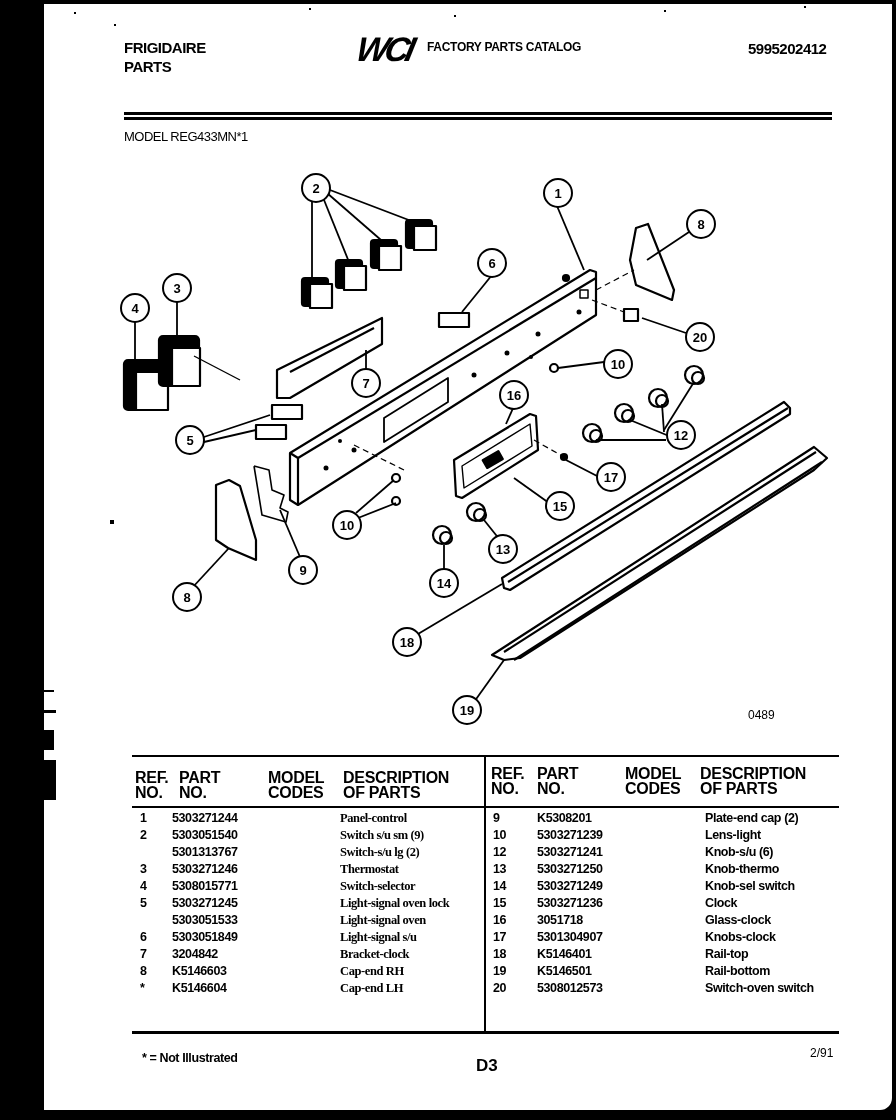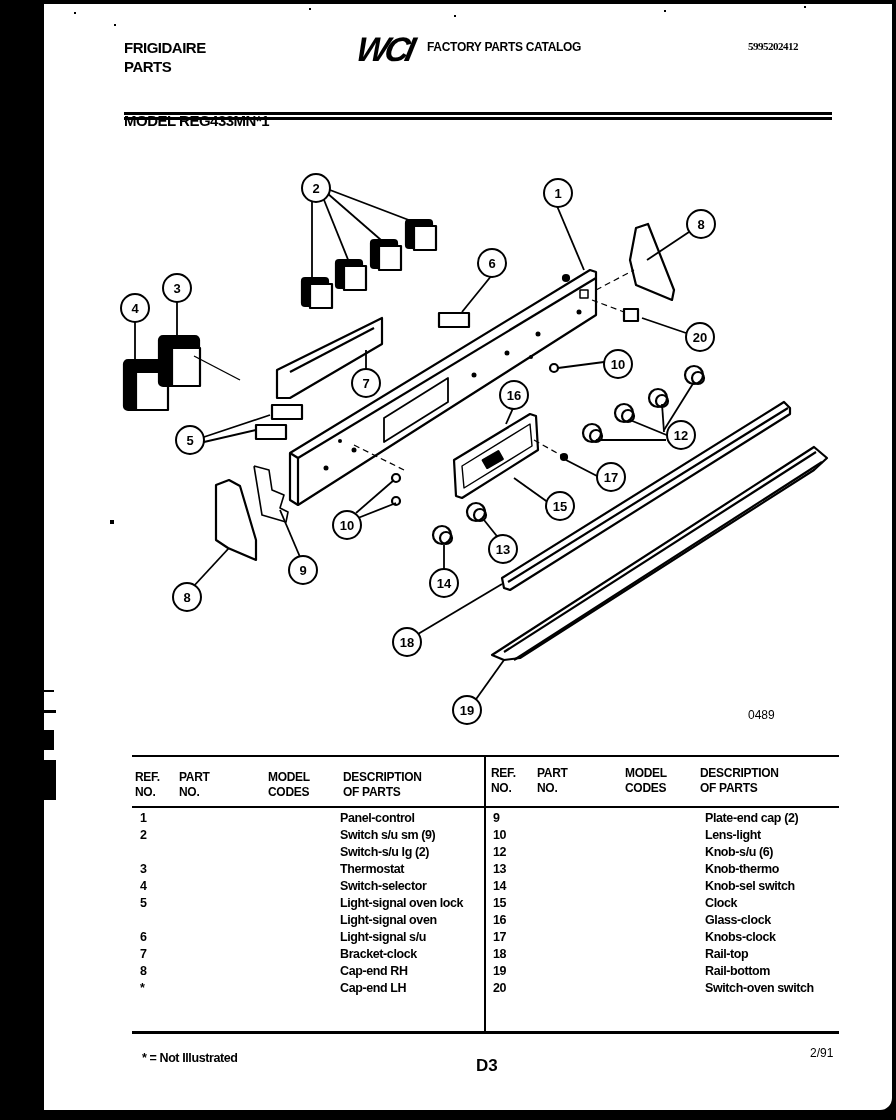--- a/index.html
+++ b/index.html
@@ -5,27 +5,27 @@
   html, body { margin:0; padding:0; }
   body { width:896px; height:1120px; background:#000; position:relative; overflow:hidden;
          font-family:"Liberation Sans", sans-serif; color:#000; }
   .page { position:absolute; left:0; top:0; width:816px; height:1120px;margin-left:44px; }
   .paper { position:absolute; left:0; top:4px; width:848px; height:1106px; background:#fff;
            border-bottom-right-radius:12px; }
   .abs { position:absolute; white-space:nowrap; }
   .hdr-brand { left:80px; top:38px; font-size:15px; line-height:19px; font-weight:bold; letter-spacing:-0.5px; }
   .logo { left:313px; top:30px; font-size:34px; font-weight:bold; font-style:italic; letter-spacing:-4px; transform:skewX(-12deg); font-family:"Liberation Sans", sans-serif; }
   .catalog-title { left:383px; top:40px; font-size:12px; font-weight:bold; letter-spacing:-0.3px; }
-  .catalog-no { left:704px; top:40px; font-size:11px; font-weight:bold; letter-spacing:-0.5px;font-family:Liberation Serif, serif; }
+  .catalog-no { left:704px; top:40px; font-size:15px; font-weight:bold; letter-spacing:-0.5px; }
   .rule { position:absolute; background:#000; }
-  .model { left:80px; top:112px; font-size:15px; font-weight:bold; letter-spacing:-0.5px; }
+  .model { left:80px; top:129px; font-size:13px; font-weight:normal; letter-spacing:-0.5px; }
   .diagram { position:absolute; left:60px; top:160px; width:760px; height:580px; }
   .callout-label { font-family:"Liberation Sans", sans-serif; font-weight:bold; font-size:13px; }
   .img-code { left:704px; top:708px; font-size:12px; font-weight:normal; }
-  .th { font-size:12px; font-weight:bold; line-height:15px; letter-spacing:-0.3px; }
+  .th { font-size:16px; font-weight:bold; line-height:15px; letter-spacing:-0.3px; }
   .td { font-size:12.5px; font-weight:bold; line-height:17px; letter-spacing:-0.4px; }
   .foot-note { left:98px; top:1051px; font-size:12.5px; font-weight:bold; letter-spacing:-0.4px; }
   .foot-page { left:432px; top:1056px; font-size:17px; font-weight:bold; }
   .foot-date { left:766px; top:1046px; font-size:12px; font-weight:normal; }
   .scan-specks span { position:absolute; background:#000; width:2px; height:2px; }
 </style>
 </head>
 <body>
 
 <div class="page">
@@ -273,21 +273,34 @@
     <div>&nbsp;</div>
     <div>3</div>
     <div>4</div>
     <div>5</div>
     <div>&nbsp;</div>
     <div>6</div>
     <div>7</div>
     <div>8</div>
     <div>*</div>
   </div>
-  <div class="abs td" style="left:296px; top:810px;">
+  <div class="abs td" style="left:128px; top:810px;">
+    <div>5303271244</div>
+    <div>5303051540</div>
+    <div>5301313767</div>
+    <div>5303271246</div>
+    <div>5308015771</div>
+    <div>5303271245</div>
+    <div>5303051533</div>
+    <div>5303051849</div>
+    <div>3204842</div>
+    <div>K5146603</div>
+    <div>K5146604</div>
+  </div>
+  <div class="abs td" style="left:296px; top:810px;font-family:Liberation Serif, serif;">
     <div>Panel-control</div>
     <div>Switch s/u sm (9)</div>
     <div>Switch-s/u lg (2)</div>
     <div>Thermostat</div>
     <div>Switch-selector</div>
     <div>Light-signal oven lock</div>
     <div>Light-signal oven</div>
     <div>Light-signal s/u</div>
     <div>Bracket-clock</div>
     <div>Cap-end RH</div>
@@ -300,20 +313,33 @@
     <div>12</div>
     <div>13</div>
     <div>14</div>
     <div>15</div>
     <div>16</div>
     <div>17</div>
     <div>18</div>
     <div>19</div>
     <div>20</div>
   </div>
+  <div class="abs td" style="left:493px; top:810px;">
+    <div>K5308201</div>
+    <div>5303271239</div>
+    <div>5303271241</div>
+    <div>5303271250</div>
+    <div>5303271249</div>
+    <div>5303271236</div>
+    <div>3051718</div>
+    <div>5301304907</div>
+    <div>K5146401</div>
+    <div>K5146501</div>
+    <div>5308012573</div>
+  </div>
   <div class="abs td" style="left:661px; top:810px;">
     <div>Plate-end cap (2)</div>
     <div>Lens-light</div>
     <div>Knob-s/u (6)</div>
     <div>Knob-thermo</div>
     <div>Knob-sel switch</div>
     <div>Clock</div>
     <div>Glass-clock</div>
     <div>Knobs-clock</div>
     <div>Rail-top</div>

